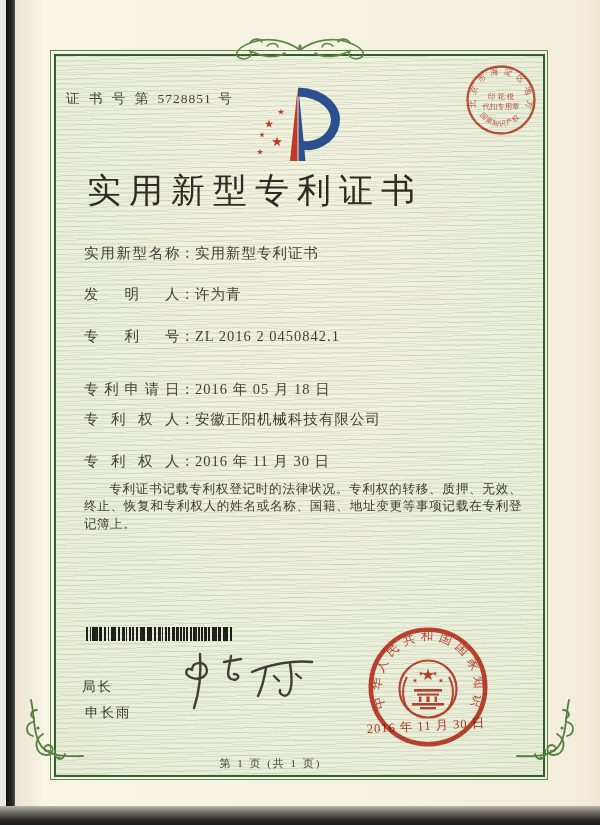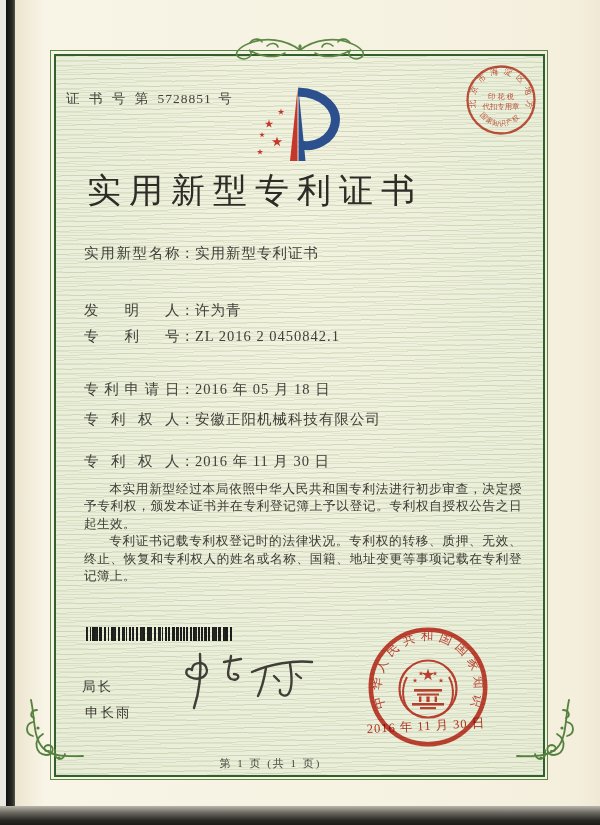--- a/index.html
+++ b/index.html
@@ -38,21 +38,21 @@
   .cert-no .num{letter-spacing:1px;}
   .doc-title{
     left:50px;top:168px;width:410px;text-align:center;
     font-size:34px;letter-spacing:8px;color:#2d2c27;font-weight:500;
   }
   .fields{left:84px;top:244px;width:440px;color:#403f39;}
   .field-row{position:absolute;left:0;font-size:14.5px;white-space:nowrap;letter-spacing:.5px;}
   .field-label{display:inline-block;width:96px;text-align:justify;text-align-last:justify;}
   .field-colon{display:inline-block;}
   .field-value{letter-spacing:1px;}
-  .f0{top:0;} .f1{top:41px;margin-top:16px;} .f2{top:83px;} .f3{top:136px;} .f4{top:166px;} .f5{top:208px;}
+  .f0{top:0;} .f1{top:41px;} .f2{top:83px;} .f3{top:136px;} .f4{top:166px;} .f5{top:208px;}
   .body-text{
     left:84px;top:481px;width:438px;color:#3c3b34;
     font-size:12.6px;line-height:17.4px;text-align:justify;letter-spacing:.4px;
   }
   .body-text p{margin:0;text-indent:2em;}
   .barcode{
     left:86px;top:627px;width:146px;height:14px;
     background-image:
       repeating-linear-gradient(90deg,#1d1d1b 0 1.4px,rgba(0,0,0,0) 1.4px 3.6px),
       repeating-linear-gradient(90deg,#1d1d1b 0 1px,rgba(0,0,0,0) 1px 6.3px),
@@ -160,21 +160,20 @@
   </div>
   <div class="field-row f4">
     <span class="field-label">专利权人</span><span class="field-colon">：</span><span class="field-value">安徽正阳机械科技有限公司</span>
   </div>
   <div class="field-row f5">
     <span class="field-label">专利权人</span><span class="field-colon">：</span><span class="field-value">2016 年 11 月 30 日</span>
   </div>
 </div>
 
 <div class="abs body-text">
-  <p>本实用新型经过本局依照中华人民共和国专利法进行初步审查，决定授予专利权，颁发本证书并在专利登记簿上予以登记。专利权自授权公告之日起生效。</p>
   <p>专利证书记载专利权登记时的法律状况。专利权的转移、质押、无效、终止、恢复和专利权人的姓名或名称、国籍、地址变更等事项记载在专利登记簿上。</p>
 </div>
 
 <div class="abs barcode"></div>
 
 <div class="abs sig-title">局长</div>
 <div class="abs sig-name">申长雨</div>
 
 <svg class="abs" style="left:178px;top:648px;" width="160" height="70" viewBox="0 0 160 70">
   <g stroke="#403f37" stroke-width="2.4" fill="none" stroke-linecap="round">

